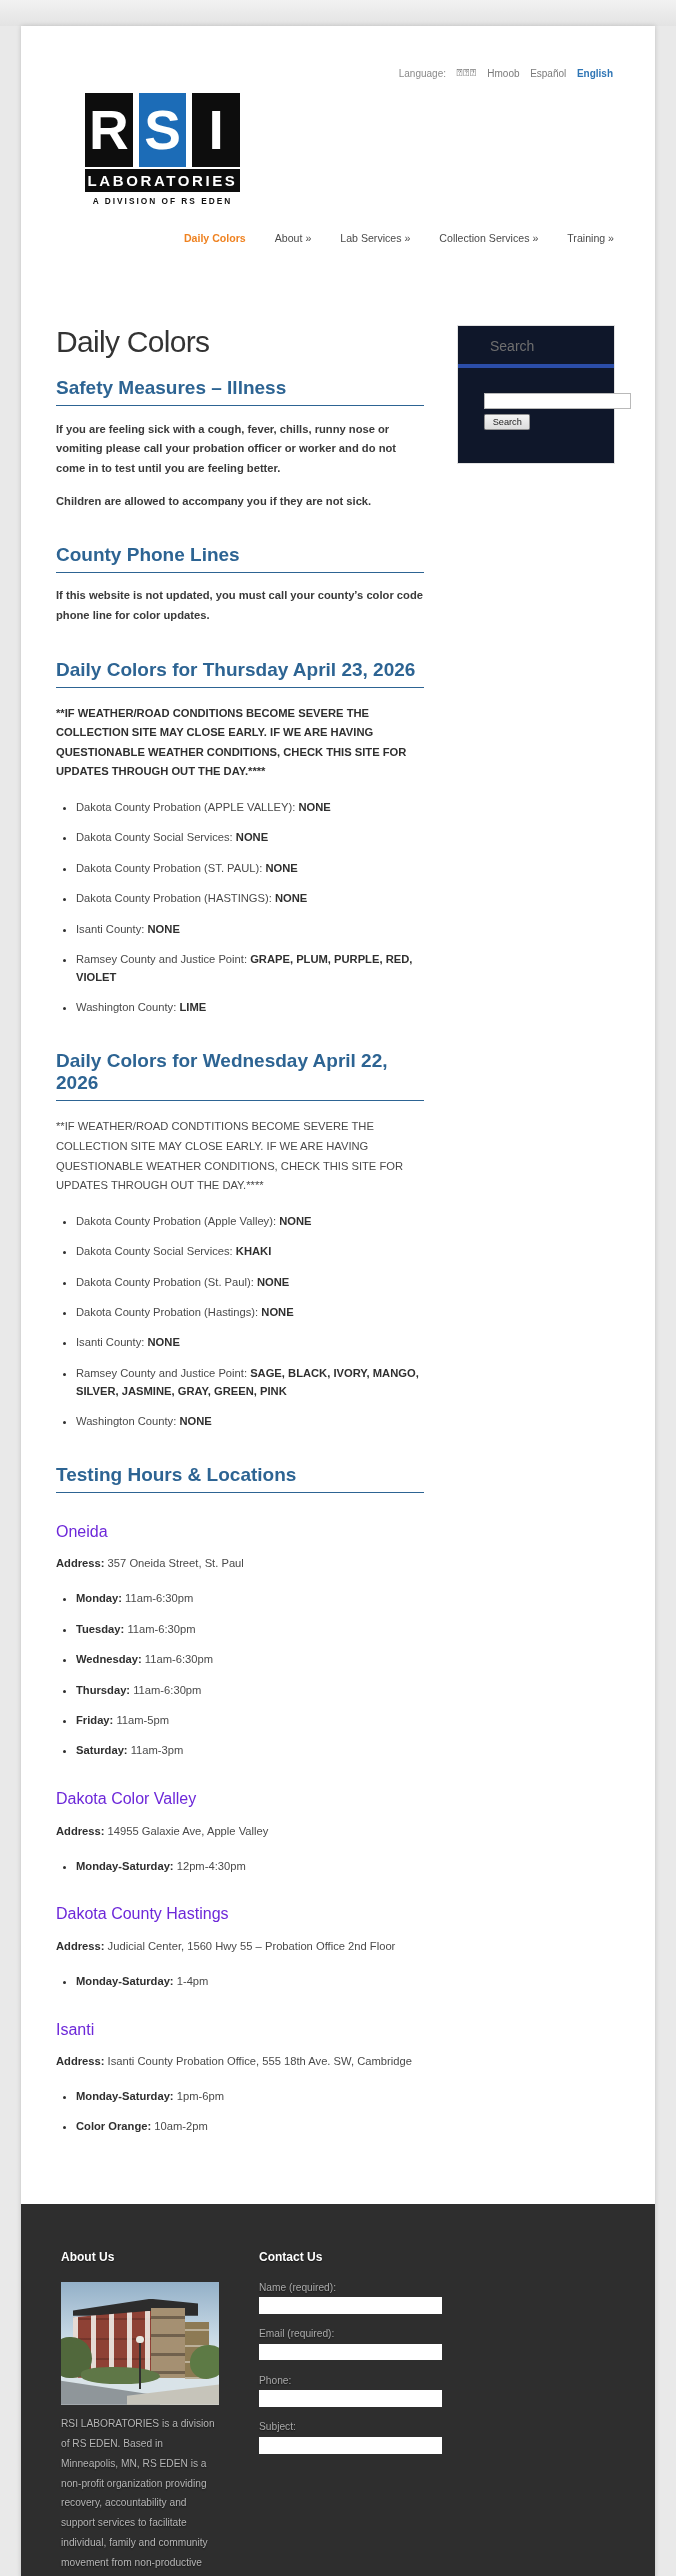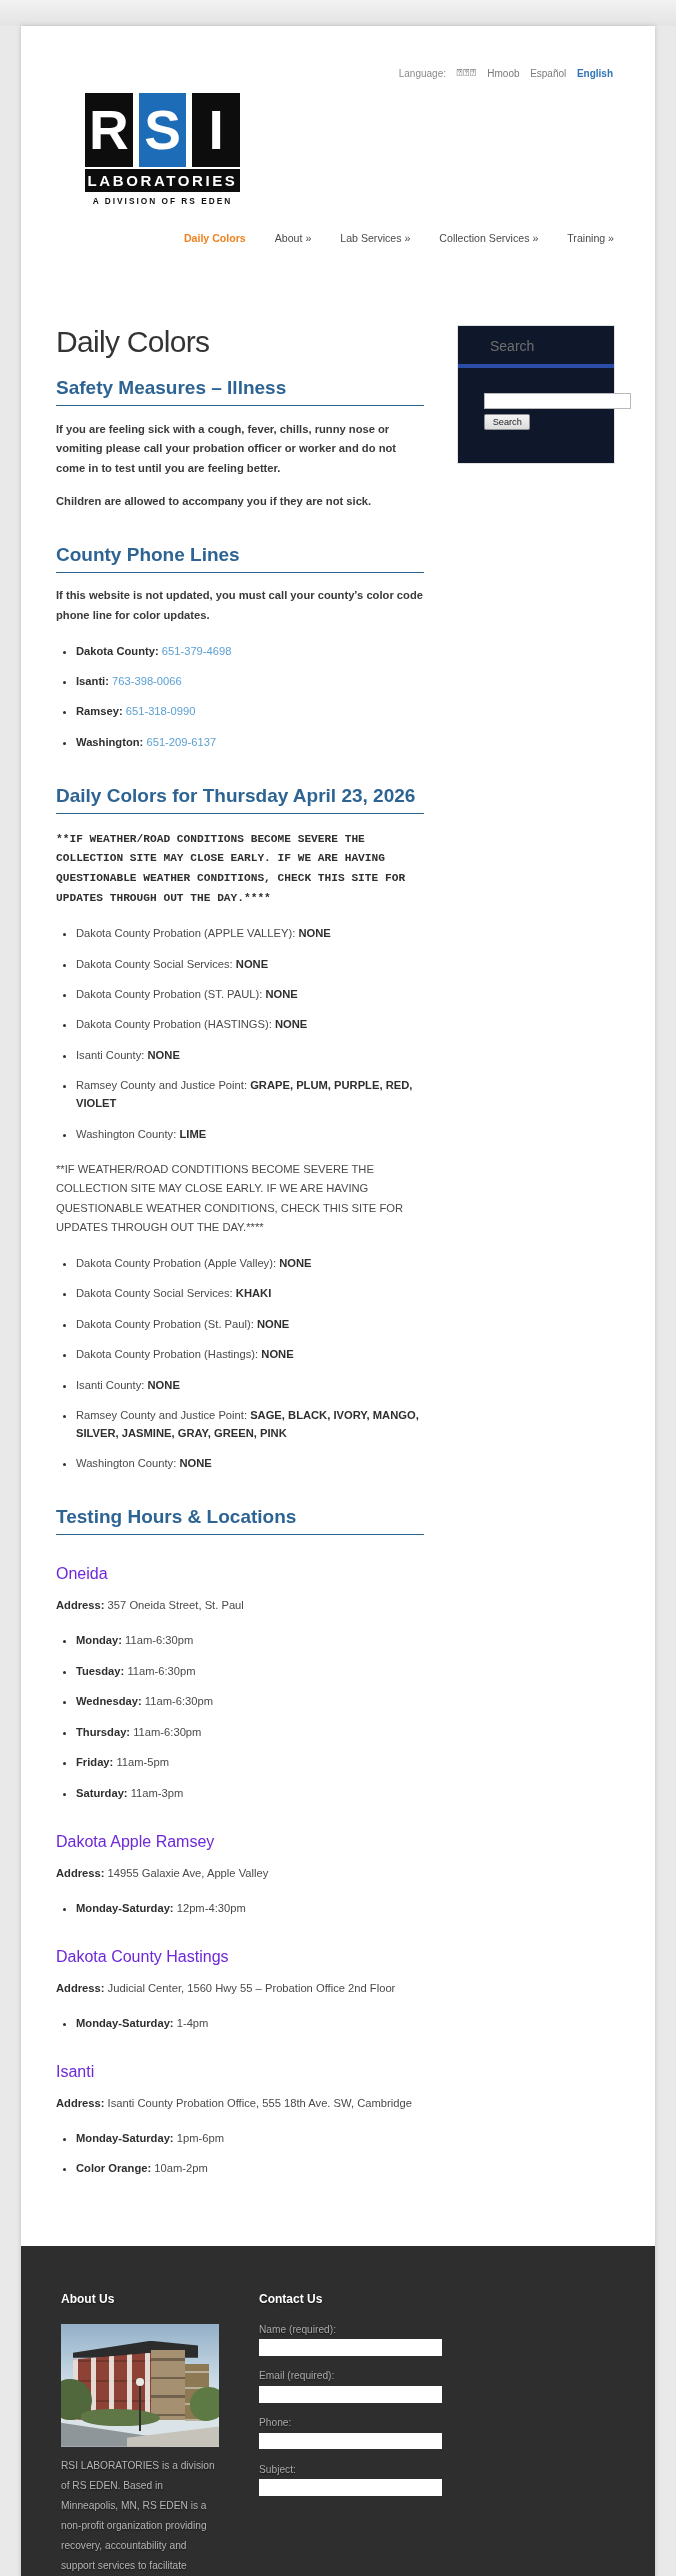--- a/index.html
+++ b/index.html
@@ -38,21 +38,21 @@
   .main-col { width:368px; }
   .side-col { width:158px; margin-left:33px; }
 
   h1.page-title { font-size:30px; font-weight:300; color:#333; letter-spacing:-0.7px; }
   h2.sec { font-size:19px; font-weight:bold; color:#2d6493; margin-top:18px;
            padding-bottom:6px; border-bottom:1.3px solid #2d6493; }
   h2.sec.gap { margin-top:33px; }
   h3.loc { font-size:16px; font-weight:400; color:#6d28d9; margin-top:30px; }
 
   p.lead { font-size:11.2px; line-height:1.75; font-weight:bold; color:#3a3a3a; margin-top:13.2px; }
-  p.warn-bold { font-size:11.2px; line-height:1.75; font-weight:bold; color:#2f2f2f; margin-top:16px;font-family:Liberation Mono, monospace; }
+  p.warn-bold { font-size:11.2px; line-height:1.75; font-weight:bold; color:#2f2f2f; margin-top:16px; }
   p.warn { font-size:11.2px; line-height:1.75; font-weight:400; color:#4a4a4a; margin-top:16px; }
   p.addr { font-size:11.2px; line-height:1.7; margin-top:13.2px; color:#4a4a4a; }
 
   ul.dotted { margin:17px 0 4px 0; padding-left:20px; list-style:disc; }
   ul.dotted li { font-size:11.2px; line-height:1.6; color:#4a4a4a; margin-bottom:12.5px; }
   ul.dotted li::marker { color:#2f2f2f; }
   .bold { font-weight:bold; color:#2f2f2f; }
   a.phone { color:#5ca0d3; text-decoration:none; }
   .val { font-weight:bold; color:#2f2f2f; }
 
@@ -146,39 +146,34 @@
     <main class="main-col">
 
       <h1 class="page-title">Daily Colors</h1>
 
       <h2 class="sec">Safety Measures – Illness</h2>
       <p class="lead">If you are feeling sick with a cough, fever, chills, runny nose or vomiting please call your probation officer or worker and do not come in to test until you are feeling better.</p>
       <p class="lead">Children are allowed to accompany you if they are not sick.</p>
 
       <h2 class="sec gap">County Phone Lines</h2>
       <p class="lead">If this website is not updated, you must call your county’s color code phone line for color updates.</p>
-      <ul class="dotted">
-        <li><span class="bold">Dakota County:</span> <a href="#" class="phone">651-379-4698</a></li>
-        <li><span class="bold">Isanti:</span> <a href="#" class="phone">763-398-0066</a></li>
-        <li><span class="bold">Ramsey:</span> <a href="#" class="phone">651-318-0990</a></li>
-        <li><span class="bold">Washington:</span> <a href="#" class="phone">651-209-6137</a></li>
-      </ul>
 
       <h2 class="sec gap">Daily Colors for Thursday April 23, 2026</h2>
       <p class="warn-bold">**IF WEATHER/ROAD CONDITIONS BECOME SEVERE THE COLLECTION SITE MAY CLOSE EARLY. IF WE ARE HAVING QUESTIONABLE WEATHER CONDITIONS, CHECK THIS SITE FOR UPDATES THROUGH OUT THE DAY.****</p>
       <ul class="dotted">
         <li><span>Dakota County Probation (APPLE VALLEY):</span> <span class="val">NONE</span></li>
         <li><span>Dakota County Social Services:</span> <span class="val">NONE</span></li>
         <li><span>Dakota County Probation (ST. PAUL):</span> <span class="val">NONE</span></li>
         <li><span>Dakota County Probation (HASTINGS):</span> <span class="val">NONE</span></li>
         <li><span>Isanti County:</span> <span class="val">NONE</span></li>
         <li><span>Ramsey County and Justice Point:</span> <span class="val">GRAPE, PLUM, PURPLE, RED, VIOLET</span></li>
         <li><span>Washington County:</span> <span class="val">LIME</span></li>
       </ul>
 
+      <h2 class="sec gap">Daily Colors for Wednesday April 22, 2026</h2>
       <p class="warn">**IF WEATHER/ROAD CONDTITIONS BECOME SEVERE THE COLLECTION SITE MAY CLOSE EARLY. IF WE ARE HAVING QUESTIONABLE WEATHER CONDITIONS, CHECK THIS SITE FOR UPDATES THROUGH OUT THE DAY.****</p>
       <ul class="dotted">
         <li><span>Dakota County Probation (Apple Valley):</span> <span class="val">NONE</span></li>
         <li><span>Dakota County Social Services:</span> <span class="val">KHAKI</span></li>
         <li><span>Dakota County Probation (St. Paul):</span> <span class="val">NONE</span></li>
         <li><span>Dakota County Probation (Hastings):</span> <span class="val">NONE</span></li>
         <li><span>Isanti County:</span> <span class="val">NONE</span></li>
         <li><span>Ramsey County and Justice Point:</span> <span class="val">SAGE, BLACK, IVORY, MANGO, SILVER, JASMINE, GRAY, GREEN, PINK</span></li>
         <li><span>Washington County:</span> <span class="val">NONE</span></li>
       </ul>
@@ -189,21 +184,21 @@
       <p class="addr"><span class="bold">Address:</span> <span>357 Oneida Street, St. Paul</span></p>
       <ul class="dotted">
         <li><span class="bold">Monday:</span> <span>11am-6:30pm</span></li>
         <li><span class="bold">Tuesday:</span> <span>11am-6:30pm</span></li>
         <li><span class="bold">Wednesday:</span> <span>11am-6:30pm</span></li>
         <li><span class="bold">Thursday:</span> <span>11am-6:30pm</span></li>
         <li><span class="bold">Friday:</span> <span>11am-5pm</span></li>
         <li><span class="bold">Saturday:</span> <span>11am-3pm</span></li>
       </ul>
 
-      <h3 class="loc">Dakota Apple Ramsey</h3>
+      <h3 class="loc">Dakota Color Valley</h3>
       <p class="addr"><span class="bold">Address:</span> <span>14955 Galaxie Ave, Apple Valley</span></p>
       <ul class="dotted">
         <li><span class="bold">Monday-Saturday:</span> <span>12pm-4:30pm</span></li>
       </ul>
 
       <h3 class="loc">Dakota County Hastings</h3>
       <p class="addr"><span class="bold">Address:</span> <span>Judicial Center, 1560 Hwy 55 – Probation Office 2nd Floor</span></p>
       <ul class="dotted">
         <li><span class="bold">Monday-Saturday:</span> <span>1-4pm</span></li>
       </ul>

